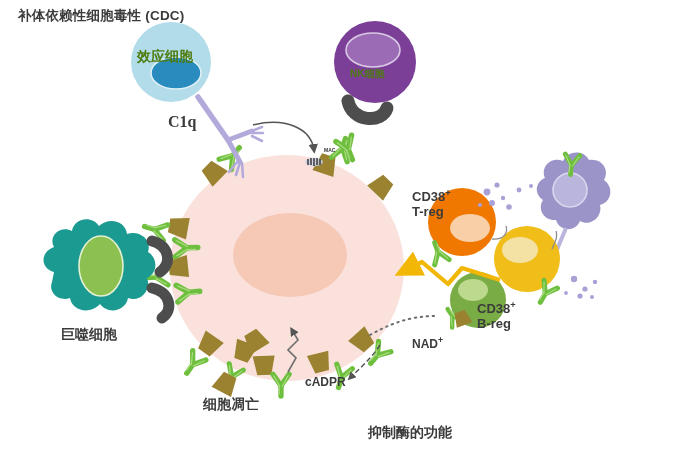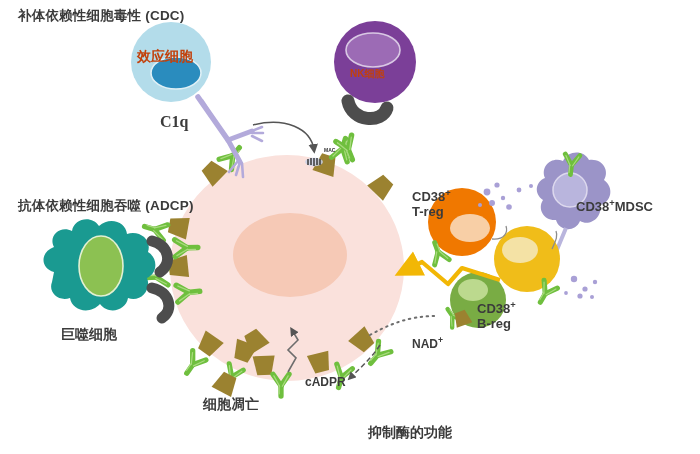--- a/index.html
+++ b/index.html
@@ -7,21 +7,21 @@
     width:700px;height:454px;
     font-family:"Liberation Sans","DejaVu Sans",sans-serif;
     overflow:hidden;position:relative;
   }
   #stage{position:absolute;left:0;top:0;width:700px;height:394px;background:#fff;}
   svg.layer{position:absolute;left:0;top:0;width:700px;height:454px;}
 
   .lbl{position:absolute;color:#3b3b3b;font-weight:bold;white-space:nowrap;line-height:1.15;}
   .lbl-title{font-size:13.5px;letter-spacing:.2px;}
   .lbl-cell{font-size:13px;}
-  .lbl-white{color:#c2410c;}
+  .lbl-white{color:#4d7c0f;}
   .lbl-small{font-size:12.5px;}
   .lbl-mac{font-size:5px;color:#333;font-weight:bold;}
   .lbl-c1q{font-size:16px;color:#3b3b3b;font-weight:bold;font-family:"Liberation Serif","DejaVu Serif",serif;}
   .sup{font-size:.72em;vertical-align:super;}
   .twoline{line-height:1.12;}
 </style>
 </head>
 <body>
 
 <div id="stage">
@@ -246,41 +246,37 @@
         <circle cx="585" cy="289" r="2.6"></circle>
       <circle cx="595" cy="282" r="2.2"></circle>
         <circle cx="580" cy="296" r="2.6"></circle>
       <circle cx="592" cy="297" r="2"></circle>
         <circle cx="566" cy="293" r="1.9"></circle>
     </g>
   </svg>
 
   <div class="lbl lbl-title" style="left:18px;top:8px;">补体依赖性细胞毒性 (CDC)</div>
 
-  <div class="lbl lbl-title" style="left:18px;top:198px;">抗体依赖性细胞吞噬 (ADCP)</div>
 
 
   <div class="lbl lbl-cell lbl-white" style="left:137px;top:48px;font-size:14px;">效应细胞</div>
 
-  <div class="lbl lbl-c1q" style="left:160px;top:113px;">C1q</div>
+  <div class="lbl lbl-c1q" style="left:168px;top:113px;">C1q</div>
 
   <div class="lbl lbl-mac" style="left:324px;top:148px;">MAC</div>
 
   <div class="lbl lbl-cell lbl-white" style="left:350px;top:68px;font-size:10px;">NK细胞</div>
 
   <div class="lbl lbl-cell" style="left:61px;top:326px;font-size:14px;">巨噬细胞</div>
 
   <div class="lbl lbl-cell twoline" style="left:412px;top:188px;">
     <span>CD38</span><span class="sup">+</span><br>
     <span>T-reg</span>
   </div>
 
-  <div class="lbl lbl-cell" style="left:576px;top:198px;">
-    <span>CD38</span><span class="sup">+</span><span>MDSC</span>
-  </div>
 
 
   <div class="lbl lbl-cell twoline" style="left:477px;top:300px;">
     <span>CD38</span><span class="sup">+</span><br>
     <span>B-reg</span>
   </div>
 
   <div class="lbl lbl-cell" style="left:412px;top:336px;font-size:12px;">
     <span>NAD</span><span class="sup">+</span>
   </div>

